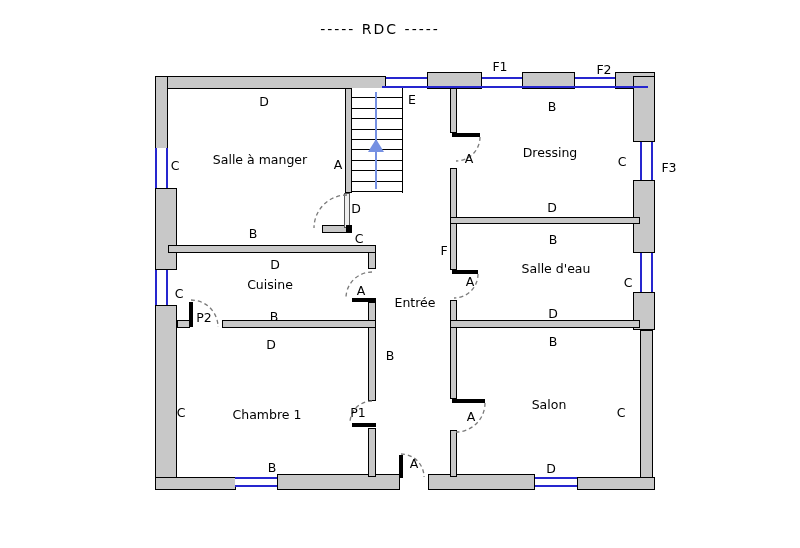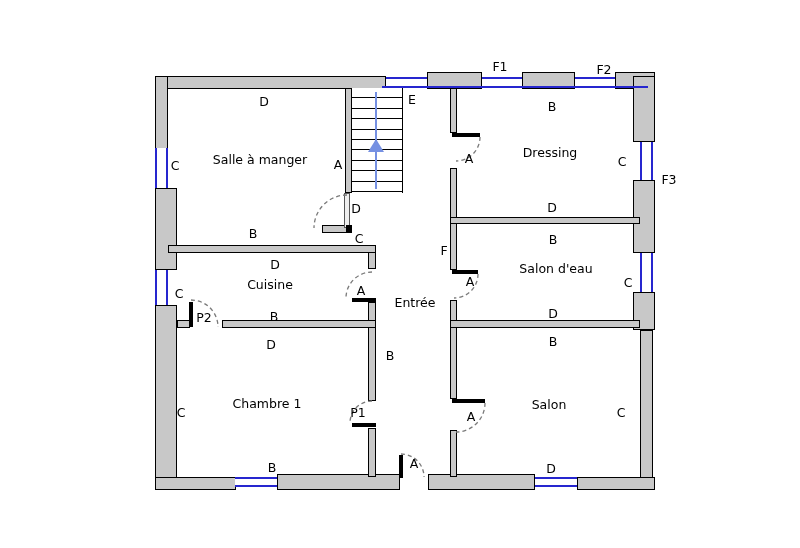--- a/index.html
+++ b/index.html
@@ -19,20 +19,21 @@
   #stair-arrow-head{position:absolute;left:368px;top:139px;width:0;height:0;z-index:2;
           border-left:8px solid transparent;border-right:8px solid transparent;border-bottom:13px solid #7590e2;}
   #sill-line{position:absolute;left:382px;top:86px;width:266px;height:2px;background:#2626cf;z-index:2;}
   #stair-door-leaf{position:absolute;left:344px;top:193px;width:6px;height:35px;background:#eee;border:1px solid #555;box-sizing:border-box;z-index:3;}
   svg.arcs{position:absolute;left:0;top:0;z-index:5;pointer-events:none;}
 </style>
 </head>
 <body>
 
 <div id="plan">
+  <div id="title">-----  RDC  -----</div>
 
   <div class="w" style="left:155px;top:76px;width:231px;height:13px"></div>
   <div class="w" style="left:427px;top:72px;width:55px;height:17px"></div>
   <div class="w" style="left:522px;top:72px;width:53px;height:17px"></div>
   <div class="w" style="left:615px;top:72px;width:40px;height:17px"></div>
   <div id="sill-line"></div>
   <div class="winh" style="left:386px;top:77px;width:41px;height:11px"></div>
   <div class="winh" style="left:482px;top:77px;width:40px;height:11px"></div>
   <div class="winh" style="left:575px;top:77px;width:40px;height:11px"></div>
 
@@ -108,45 +109,45 @@
 
   <span class="lbl" style="left:412px;top:99px">E</span>
   <span class="lbl" style="left:356px;top:208px">D</span>
   <span class="lbl" style="left:359px;top:238px">C</span>
 
   <span class="lbl" style="left:500px;top:66px">F1</span>
   <span class="lbl" style="left:604px;top:69px">F2</span>
   <span class="lbl" style="left:552px;top:106px">B</span>
   <span class="lbl" style="left:550px;top:152px">Dressing</span>
   <span class="lbl" style="left:622px;top:161px">C</span>
-  <span class="lbl" style="left:669px;top:179px">F3</span>
+  <span class="lbl" style="left:669px;top:167px">F3</span>
   <span class="lbl" style="left:469px;top:158px">A</span>
   <span class="lbl" style="left:552px;top:207px">D</span>
 
   <span class="lbl" style="left:553px;top:239px">B</span>
-  <span class="lbl" style="left:556px;top:268px">Salon d'eau</span>
+  <span class="lbl" style="left:556px;top:268px">Salle d'eau</span>
   <span class="lbl" style="left:628px;top:282px">C</span>
   <span class="lbl" style="left:553px;top:313px">D</span>
   <span class="lbl" style="left:470px;top:281px">A</span>
   <span class="lbl" style="left:444px;top:250px">F</span>
 
   <span class="lbl" style="left:415px;top:302px">Entrée</span>
   <span class="lbl" style="left:361px;top:290px">A</span>
   <span class="lbl" style="left:390px;top:355px">B</span>
   <span class="lbl" style="left:471px;top:416px">A</span>
   <span class="lbl" style="left:414px;top:463px">A</span>
 
   <span class="lbl" style="left:275px;top:264px">D</span>
   <span class="lbl" style="left:270px;top:284px">Cuisine</span>
   <span class="lbl" style="left:179px;top:293px">C</span>
   <span class="lbl" style="left:274px;top:316px">B</span>
   <span class="lbl" style="left:204px;top:317px">P2</span>
 
   <span class="lbl" style="left:271px;top:344px">D</span>
-  <span class="lbl" style="left:267px;top:403px">Chambre 1</span>
+  <span class="lbl" style="left:267px;top:414px">Chambre 1</span>
   <span class="lbl" style="left:181px;top:412px">C</span>
   <span class="lbl" style="left:272px;top:467px">B</span>
   <span class="lbl" style="left:358px;top:412px">P1</span>
 
   <span class="lbl" style="left:553px;top:341px">B</span>
   <span class="lbl" style="left:549px;top:404px">Salon</span>
   <span class="lbl" style="left:621px;top:412px">C</span>
   <span class="lbl" style="left:551px;top:468px">D</span>
 </div>
 

